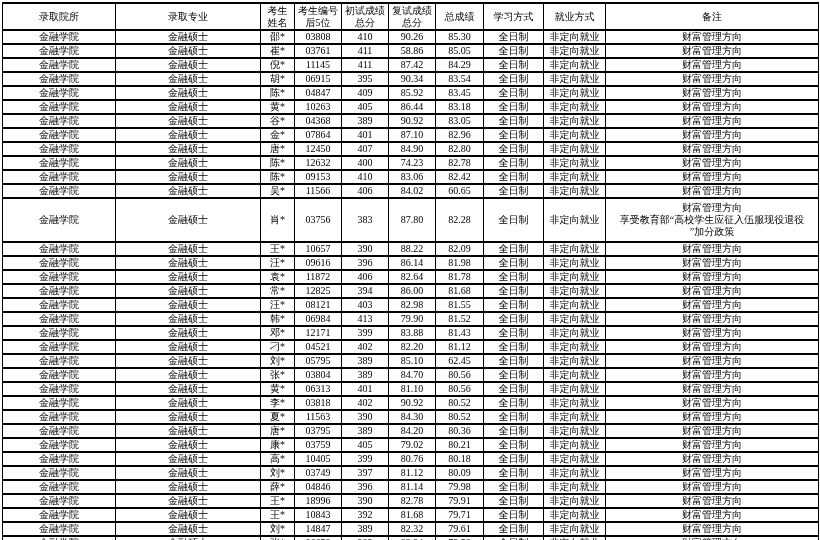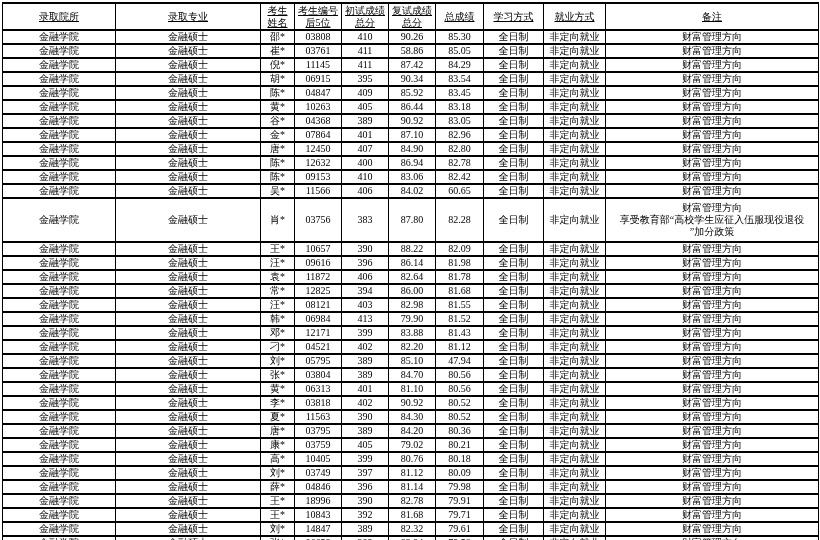--- a/index.html
+++ b/index.html
@@ -30,21 +30,21 @@
     border-bottom: 2px solid #000000;
     padding: 0 1px;
     text-align: center;
     vertical-align: middle;
     font-size: 10px;
     line-height: 12px;
     white-space: pre-line;
     overflow: hidden;
     font-weight: normal;
   }
-  table.admission thead tr { height: 27px; text-decoration: underline; }
+  table.admission thead tr { height: 27px; }
   table.admission tbody tr { height: 13px; }
   
   table.admission tbody tr:nth-child(13) { height: 44px; }
   col.c1  { width: 113px; }
   col.c2  { width: 145px; }
   col.c3  { width: 34px; }
   col.c4  { width: 47px; }
   col.c5  { width: 47px; }
   col.c6  { width: 47px; }
   col.c7  { width: 48px; }
@@ -195,21 +195,21 @@
           <td>全日制</td>
           <td>非定向就业</td>
           <td>财富管理方向</td>
         </tr>
         <tr>
           <td>金融学院</td>
           <td>金融硕士</td>
           <td>陈*</td>
           <td>12632</td>
           <td>400</td>
-          <td>86.94</td>
+          <td>74.23</td>
           <td>82.78</td>
           <td>全日制</td>
           <td>非定向就业</td>
           <td>财富管理方向</td>
         </tr>
         <tr>
           <td>金融学院</td>
           <td>金融硕士</td>
           <td>陈*</td>
           <td>09153</td>
@@ -342,21 +342,21 @@
           <td>非定向就业</td>
           <td>财富管理方向</td>
         </tr>
         <tr>
           <td>金融学院</td>
           <td>金融硕士</td>
           <td>刘*</td>
           <td>05795</td>
           <td>389</td>
           <td>85.10</td>
-          <td>47.94</td>
+          <td>62.45</td>
           <td>全日制</td>
           <td>非定向就业</td>
           <td>财富管理方向</td>
         </tr>
         <tr>
           <td>金融学院</td>
           <td>金融硕士</td>
           <td>张*</td>
           <td>03804</td>
           <td>389</td>

